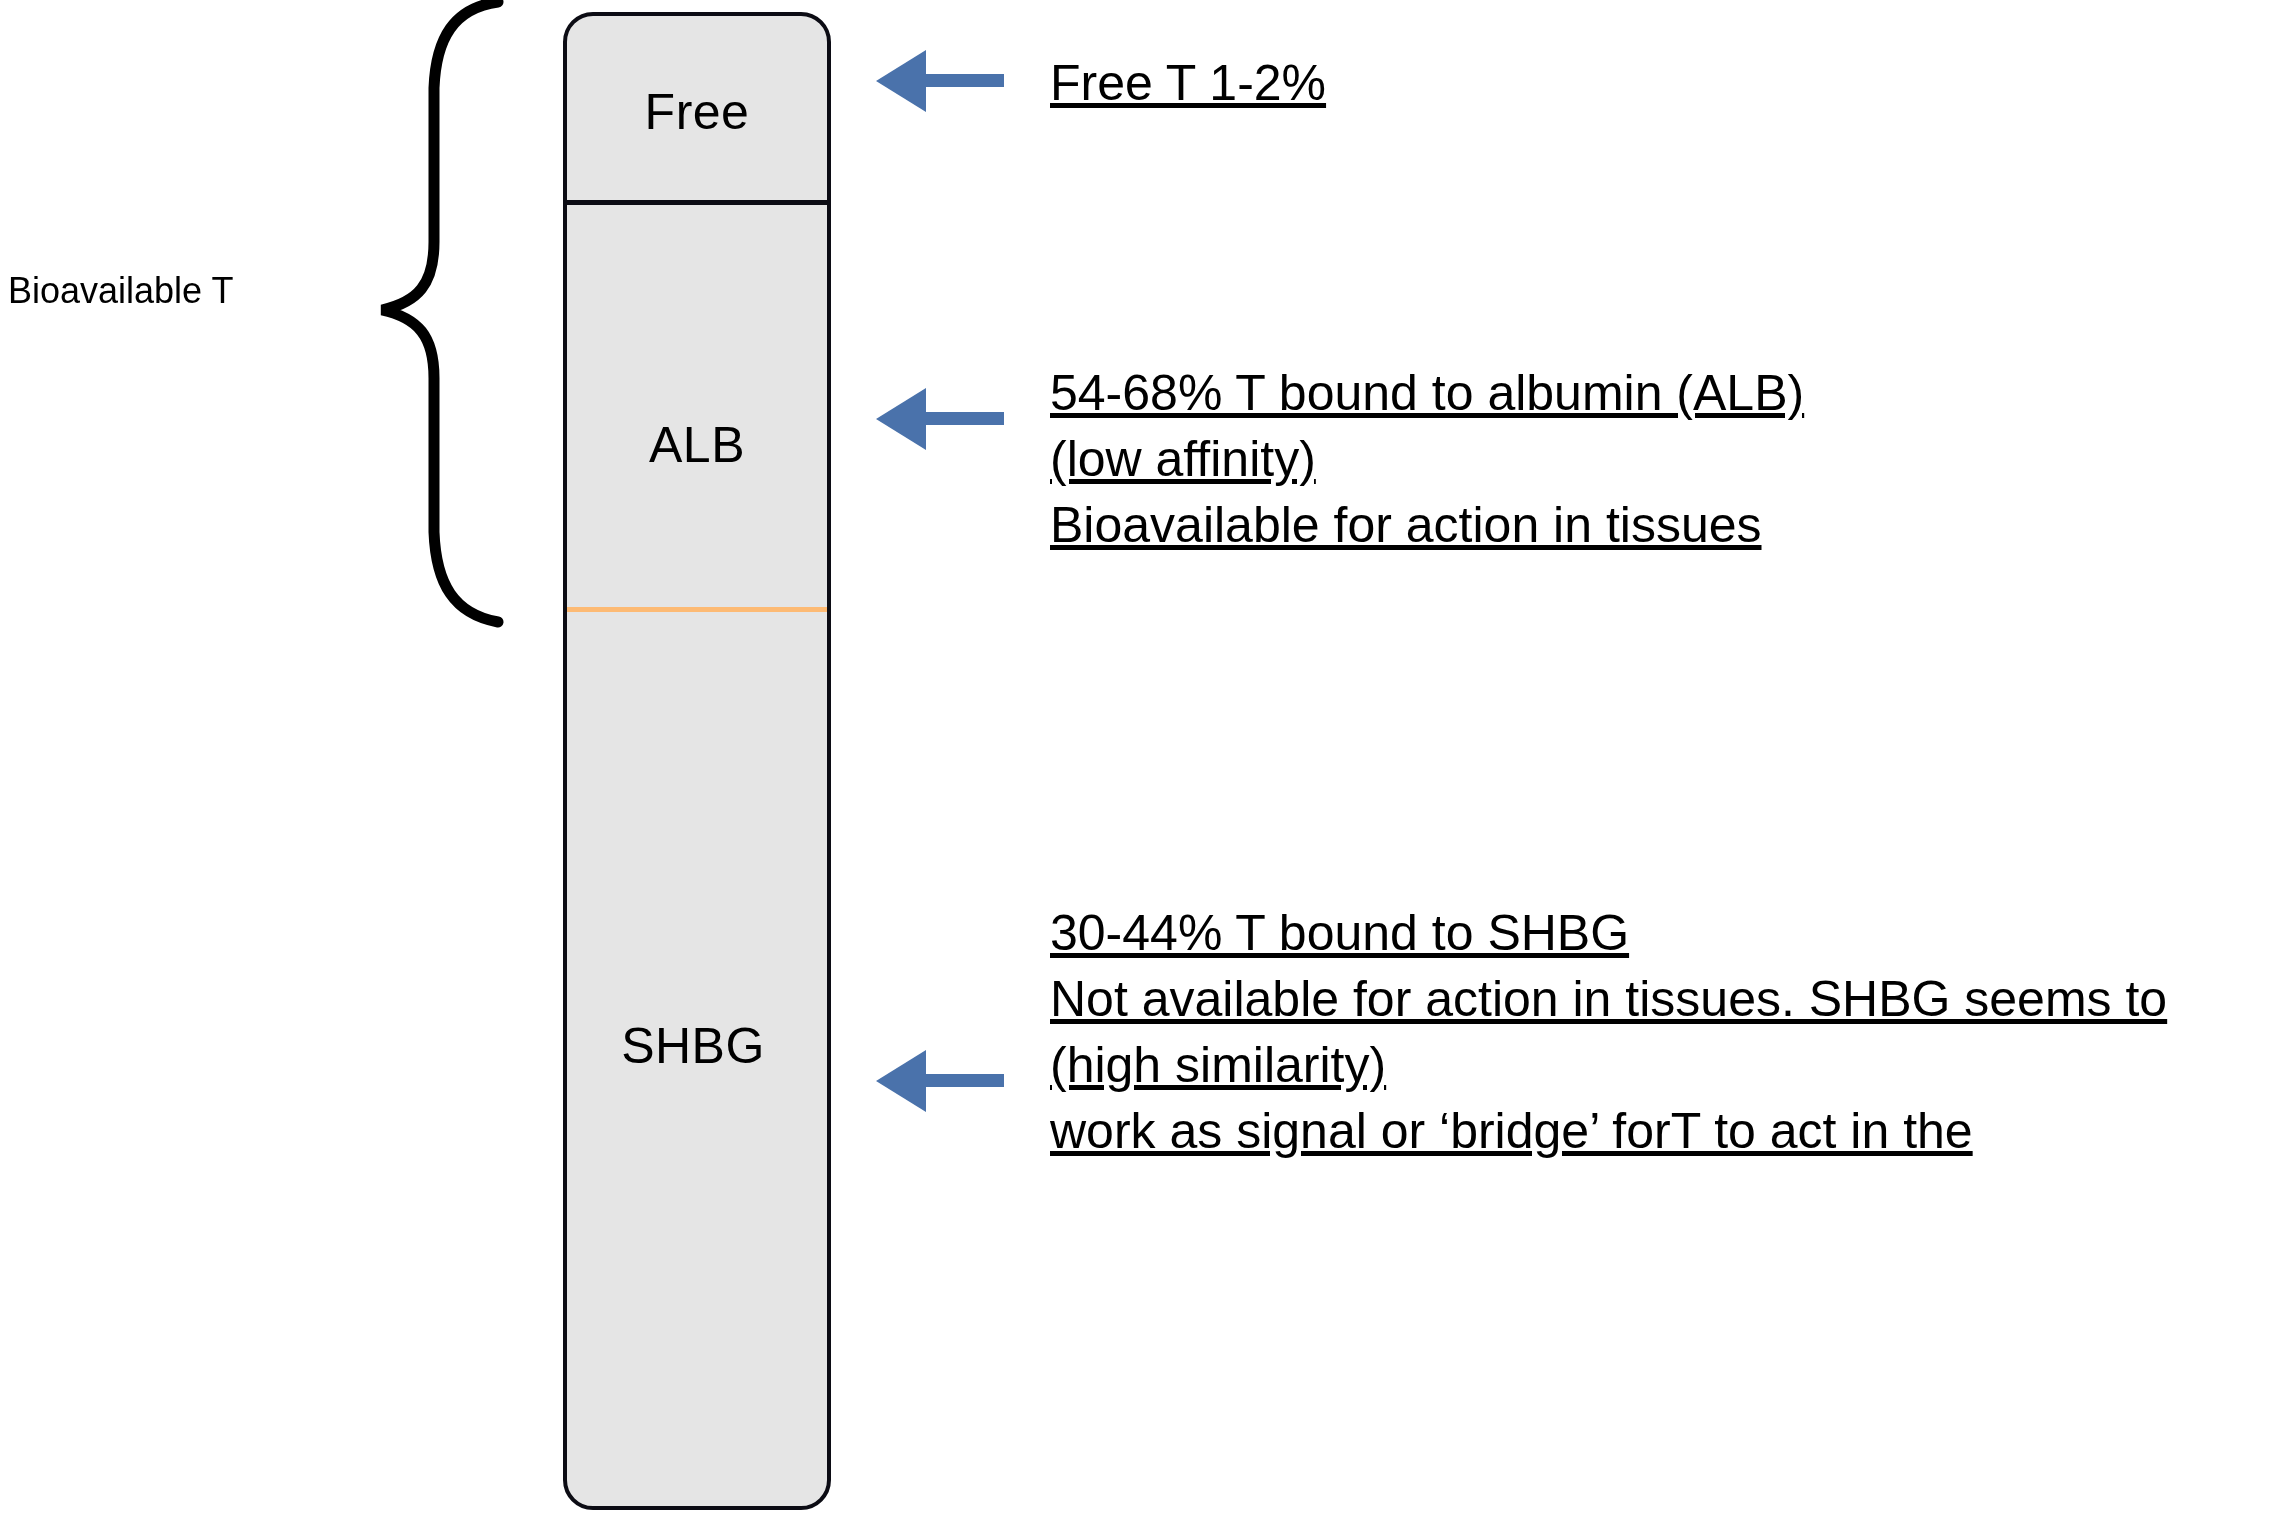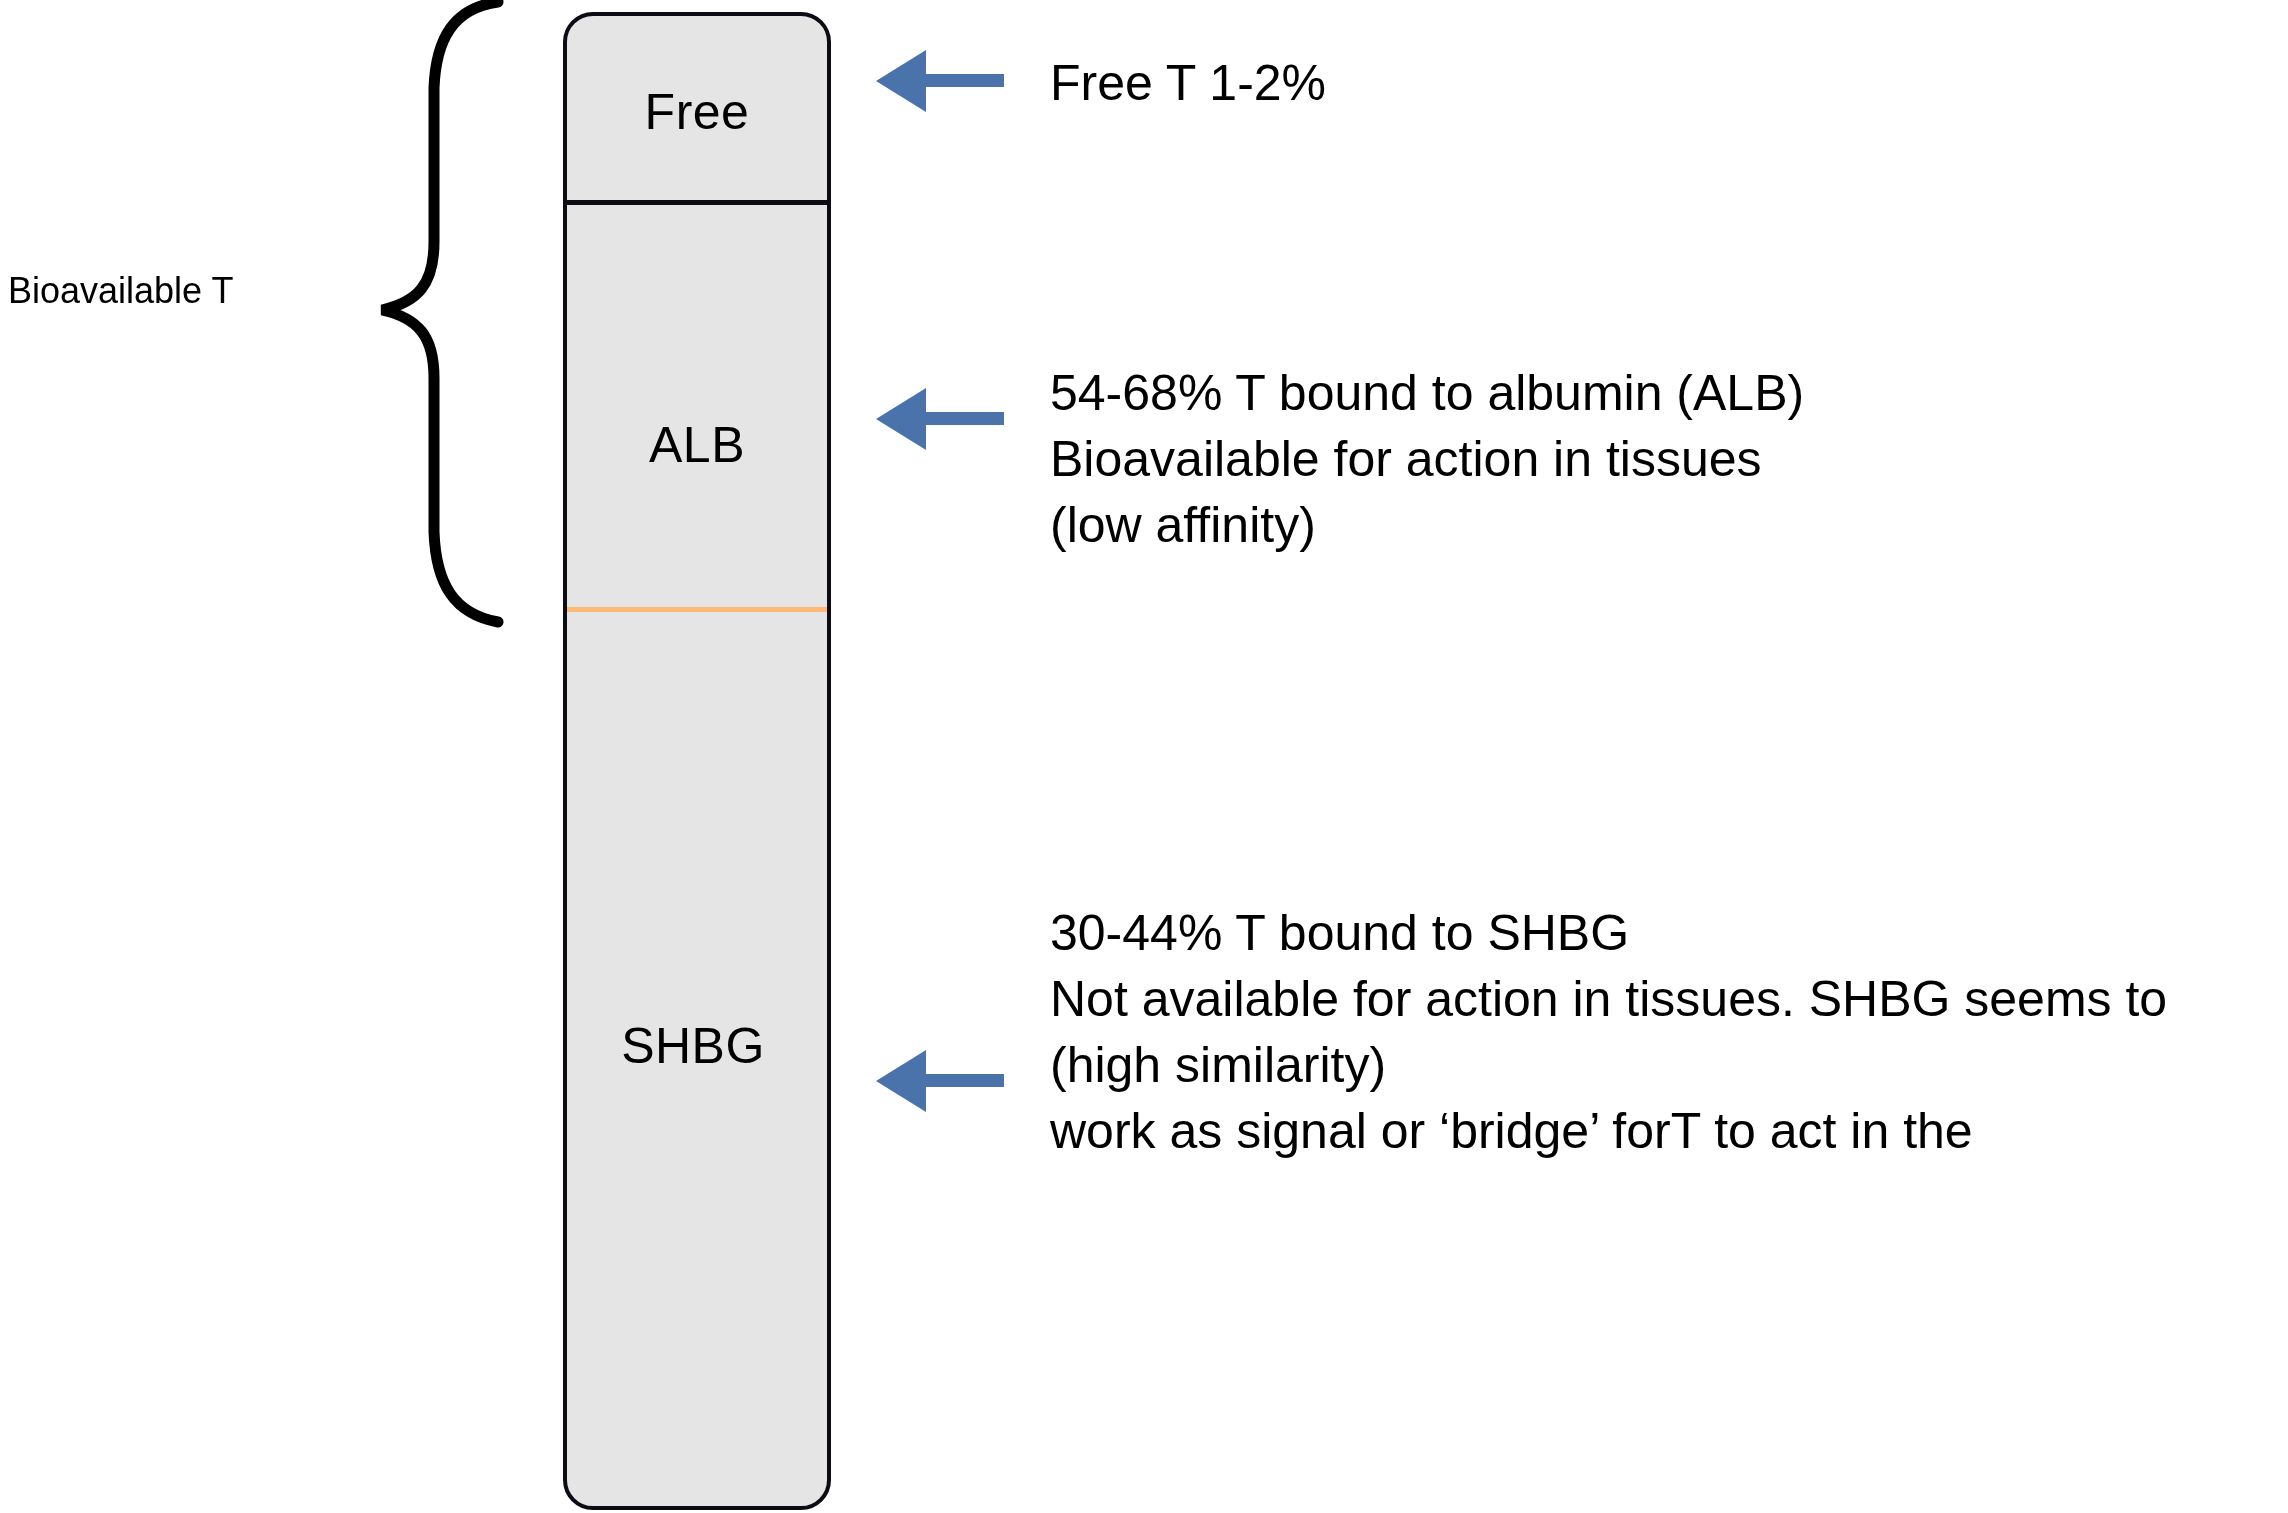--- a/index.html
+++ b/index.html
@@ -79,20 +79,21 @@
   .arrow-alb  { left: 876px; top: 382px; }
   .arrow-shbg { left: 876px; top: 1044px; }
 
   
   .note {
     position: absolute;
     font-size: 50px;
     line-height: 1.32;
     color: #000000;
     white-space: nowrap;
+    text-decoration: underline;
   }
   .note-free { left: 1050px; top: 50px; }
   .note-alb  { left: 1050px; top: 360px; }
   .note-shbg { left: 1050px; top: 900px; }
   .note div { white-space: nowrap; }
 </style>
 </head>
 <body>
 
 <div id="canvas">
@@ -138,22 +139,22 @@
   </div>
 
   <div class="arrow arrow-alb">
     <svg width="128" height="74" viewBox="0 0 128 74" xmlns="http://www.w3.org/2000/svg">
       <polygon points="0,37 50,6 50,68" fill="#4a72ab"></polygon>
       <rect x="48" y="30" width="80" height="13" fill="#4a72ab"></rect>
     </svg>
   </div>
   <div class="note note-alb">
     <div>54-68% T bound to albumin (ALB)</div>
+    <div>(low affinity)</div>
     <div>Bioavailable for action in tissues</div>
-    <div>(low affinity)</div>
   </div>
 
   <div class="arrow arrow-shbg">
     <svg width="128" height="74" viewBox="0 0 128 74" xmlns="http://www.w3.org/2000/svg">
       <polygon points="0,37 50,6 50,68" fill="#4a72ab"></polygon>
       <rect x="48" y="30" width="80" height="13" fill="#4a72ab"></rect>
     </svg>
   </div>
   <div class="note note-shbg">
     <div>30-44% T bound to SHBG</div>

